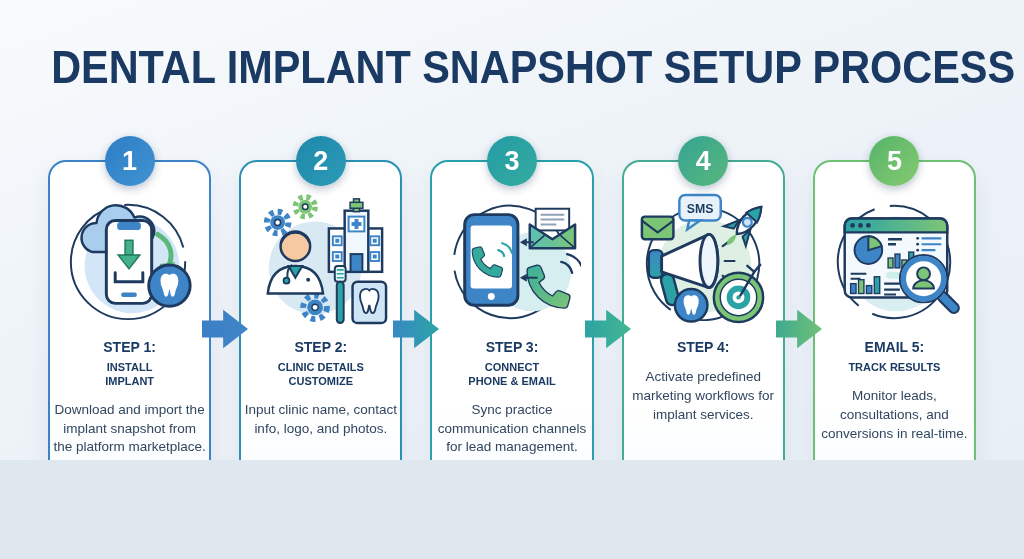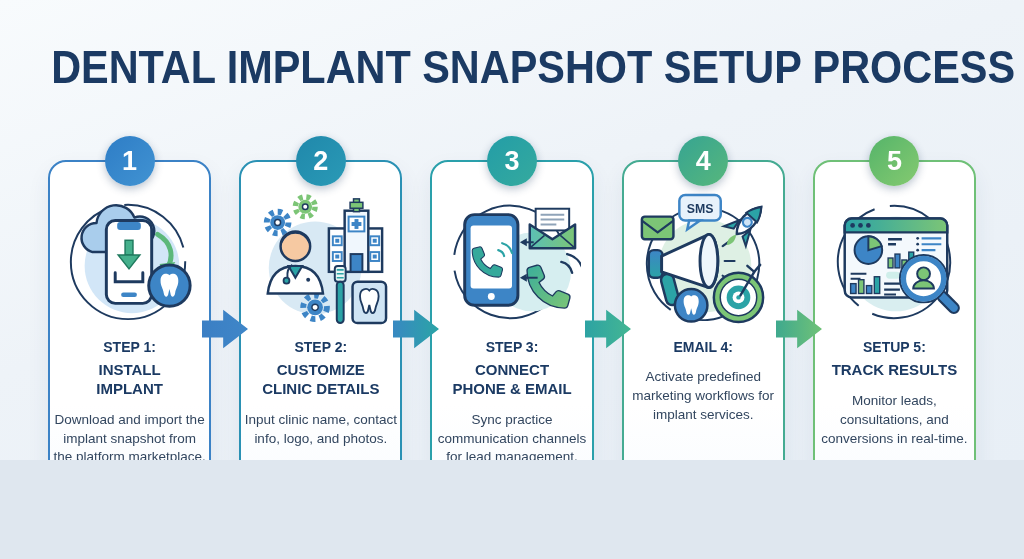--- a/index.html
+++ b/index.html
@@ -24,21 +24,21 @@
   .badge{
     position:absolute;top:-26px;left:50%;transform:translateX(-50%);
     width:50px;height:50px;border-radius:50%;
     background:linear-gradient(135deg,var(--bf,#2e7dc6),var(--bt,#4193d2));
     color:#fff;font-size:27px;font-weight:bold;
     display:flex;align-items:center;justify-content:center;
     box-shadow:0 3px 8px rgba(25,55,95,.3);
   }
   .icon-wrap{margin-top:22px;height:150px;display:flex;justify-content:center;}
   .step-label{font-size:14px;font-weight:bold;line-height:1.3;margin-top:4px;}
-  .step-name{font-size:15px;font-weight:bold;line-height:1.25;margin-top:5px;padding:0 4px;}
+  .step-name{font-size:11px;font-weight:bold;line-height:1.25;margin-top:5px;padding:0 4px;}
   .step-name span{display:block;}
   .step-desc{margin-top:12px;font-size:13.5px;line-height:1.4;padding:0 2px;}
   .arrow{
     position:absolute;top:149px;width:46px;height:40px;
     background:linear-gradient(90deg,var(--af,#3b7fc4),var(--at,#3f86c8));
     clip-path:polygon(0 29%,46% 29%,46% 2%,100% 50%,46% 98%,46% 71%,0 71%);
   }
   .arrow.a1{left:154px}.arrow.a2{left:345px}.arrow.a3{left:537px}.arrow.a4{left:728px}
   .sparkle{
     position:absolute;left:963px;top:498px;width:42px;height:42px;background:#ffffff;opacity:.9;
@@ -144,22 +144,22 @@
           <g>
             <rect x="102" y="98" width="34" height="42" rx="5" fill="#cfe4f4" stroke="#1e3a5f" stroke-width="2.5"></rect>
             <g transform="translate(119,118) scale(1.05)">
               <path d="M-9,-5 C-9,-13 -2,-13 0,-10.5 C2,-13 9,-13 9,-5 C9,0.5 6.5,2.5 5.8,7.5 C5,12.5 1.5,12.5 1,7.8 L0,3.5 L-1,7.8 C-1.5,12.5 -5,12.5 -5.8,7.5 C-6.5,2.5 -9,0.5 -9,-5 Z" fill="#ffffff" stroke="#1e3a5f" stroke-width="1.8"></path>
             </g>
           </g>
         </svg>
       </div>
       <div class="step-label" style="color: rgb(27, 58, 99);">STEP 2:</div>
       <div class="step-name" style="color: rgb(27, 58, 99);">
+        <span>CLINIC DETAILS</span>
         <span>CUSTOMIZE</span>
-        <span>CLINIC DETAILS</span>
       </div>
       <div class="step-desc" style="color: rgb(50, 70, 95);">Input clinic name, contact info, logo, and photos.</div>
     </div>
 
     <div class="step-card" style="--bc: #2aa0ab; --bf: #239da7; --bt: #35aa9e;">
       <div class="badge">
         <span>3</span>
       </div>
       <div class="icon-wrap">
         <svg width="138" height="150" viewBox="0 0 140 150">
@@ -258,21 +258,21 @@
             <path d="M16,-26 l6,-7 M16,-26 l-7,-6" stroke="#1e3a5f" stroke-width="2.5" stroke-linecap="round"></path>
           </g>
           <g transform="translate(58,122)">
             <circle r="16.5" fill="#3d85c6" stroke="#1e3a5f" stroke-width="2.5"></circle>
             <g transform="scale(0.85)">
               <path d="M-9,-5 C-9,-13 -2,-13 0,-10.5 C2,-13 9,-13 9,-5 C9,0.5 6.5,2.5 5.8,7.5 C5,12.5 1.5,12.5 1,7.8 L0,3.5 L-1,7.8 C-1.5,12.5 -5,12.5 -5.8,7.5 C-6.5,2.5 -9,0.5 -9,-5 Z" fill="#ffffff"></path>
             </g>
           </g>
         </svg>
       </div>
-      <div class="step-label" style="color: rgb(27, 58, 99);">EMAIL 4:</div>
+      <div class="step-label" style="color: rgb(27, 58, 99);">STEP 4:</div>
       <div class="step-desc" style="color: rgb(50, 70, 95);">Activate predefined marketing workflows for implant services.</div>
     </div>
 
     <div class="step-card" style="--bc: #6fc077; --bf: #55b46a; --bt: #85ca70;">
       <div class="badge">
         <span>5</span>
       </div>
       <div class="icon-wrap">
         <svg width="138" height="150" viewBox="0 0 140 150">
           <defs>
@@ -318,21 +318,21 @@
           </g>
           <g>
             <rect x="113" y="109" width="10" height="26" rx="5" fill="#3d85c6" stroke="#1e3a5f" stroke-width="2.2" transform="rotate(-45 118 112)"></rect>
             <circle cx="100" cy="95" r="24" fill="#ffffff" stroke="#1e3a5f" stroke-width="2"></circle>
             <circle cx="100" cy="95" r="20.5" fill="#ffffff" stroke="#3d85c6" stroke-width="5.5"></circle>
             <circle cx="100" cy="90" r="6.5" fill="#7cc576" stroke="#1e3a5f" stroke-width="2"></circle>
             <path d="M89.5,105 a10.5,8.5 0 0 1 21,0 z" fill="#7cc576" stroke="#1e3a5f" stroke-width="2"></path>
           </g>
         </svg>
       </div>
-      <div class="step-label" style="color: rgb(27, 58, 99);">SETUP 5:</div>
+      <div class="step-label" style="color: rgb(27, 58, 99);">EMAIL 5:</div>
       <div class="step-name" style="color: rgb(27, 58, 99);">
         <span>TRACK RESULTS</span>
         <span></span>
       </div>
       <div class="step-desc" style="color: rgb(50, 70, 95);">Monitor leads, consultations, and conversions in real-time.</div>
     </div>
 
     <div class="arrow a1" style="--af: #3b7fc4; --at: #3f86c8;"></div>
     <div class="arrow a2" style="--af: #3889c2; --at: #2ba4a6;"></div>
     <div class="arrow a3" style="--af: #2da3a3; --at: #44b693;"></div>

